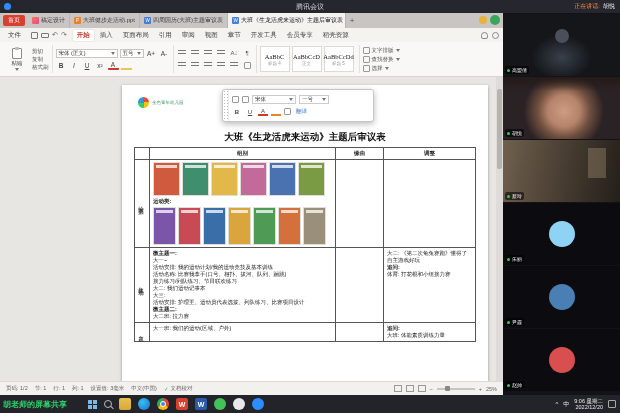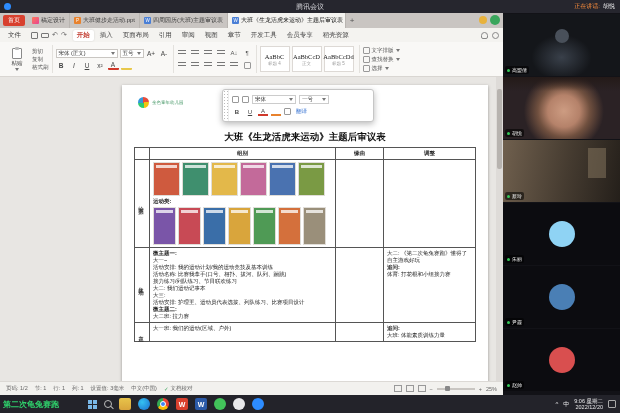--- a/index.html
+++ b/index.html
@@ -532,15 +532,15 @@
       <span>^</span>
       <span>中</span>
       <span class="clock">
         <span style="display:block"><span>9:06</span> <span>星期二</span></span>
         <span style="display:block">2022/12/20</span>
       </span>
       <span class="notif"></span>
     </span>
   </div>
 
-  <div class="sharelbl">第二次龟兔赛跑</div>
+  <div class="sharelbl">胡老师的屏幕共享</div>
 
 </div>
 
 </body></html>

